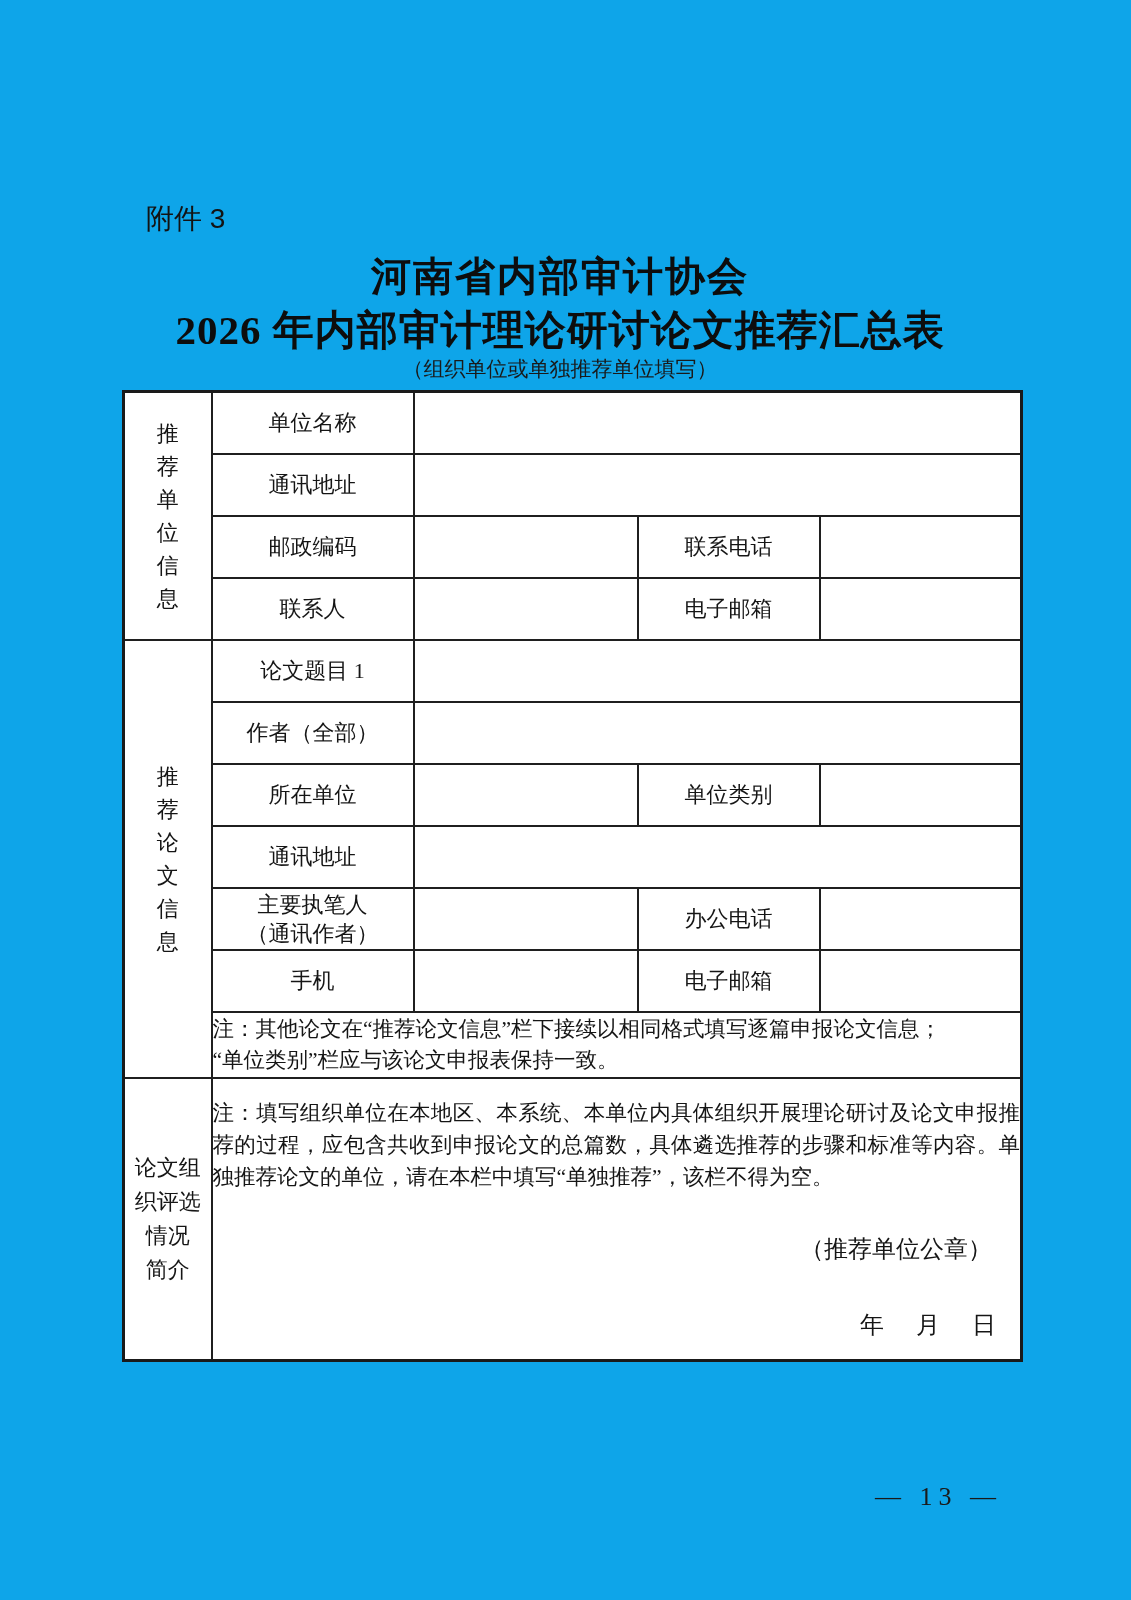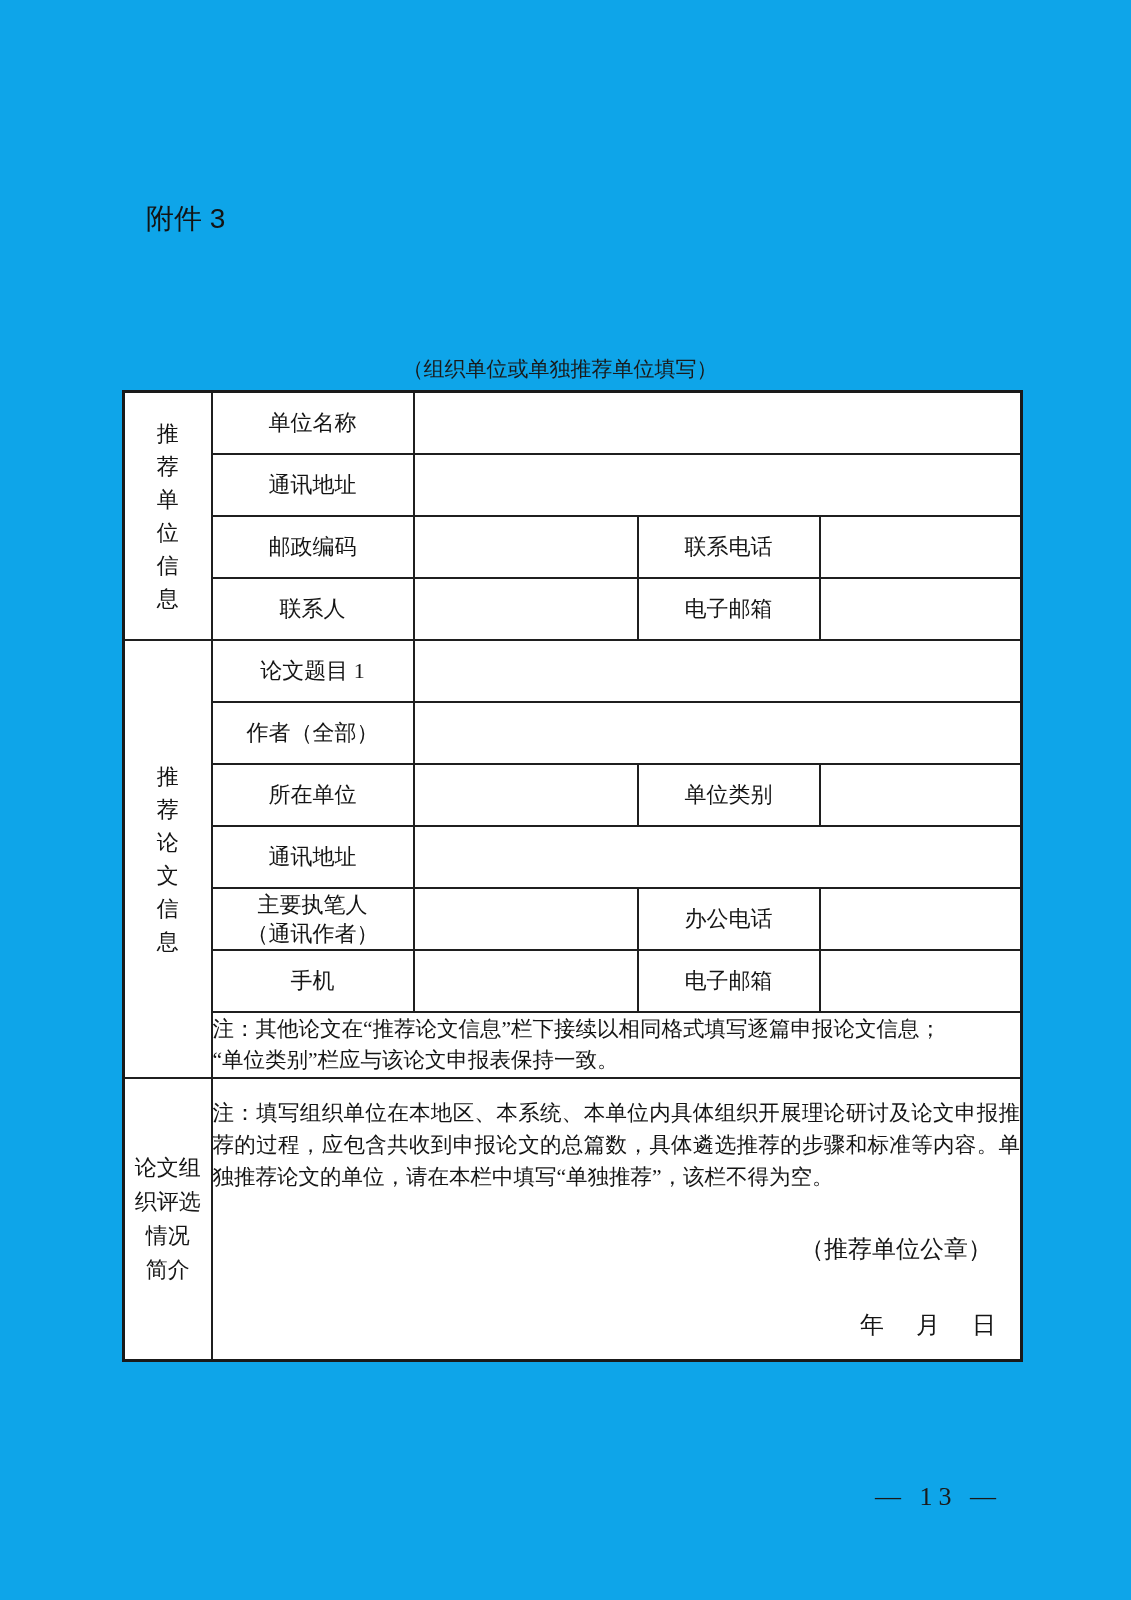--- a/index.html
+++ b/index.html
@@ -141,20 +141,22 @@
     color: #1a1a1a;
   }
 </style>
 </head>
 <body>
 
 <div class="page">
 
   <div class="attachment">附件 3</div>
 
+  <div class="title-1">河南省内部审计协会</div>
+  <div class="title-2">2026 年内部审计理论研讨论文推荐汇总表</div>
   <div class="subtitle">（组织单位或单独推荐单位填写）</div>
 
   <table class="form">
     <colgroup>
       <col style="width:88px">
       <col style="width:202px">
       <col style="width:224px">
       <col style="width:182px">
       <col style="width:202px">
     </colgroup>

